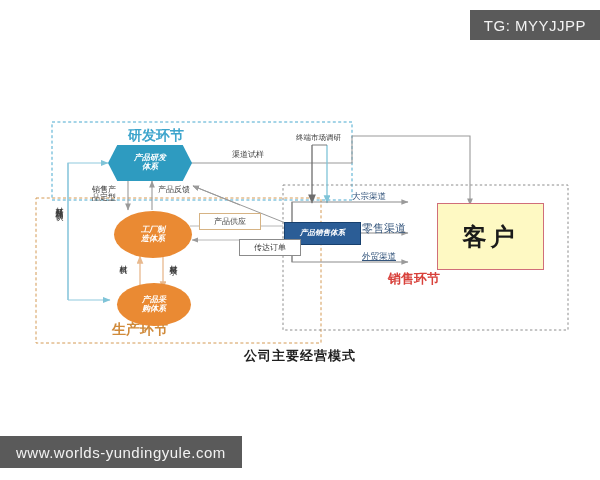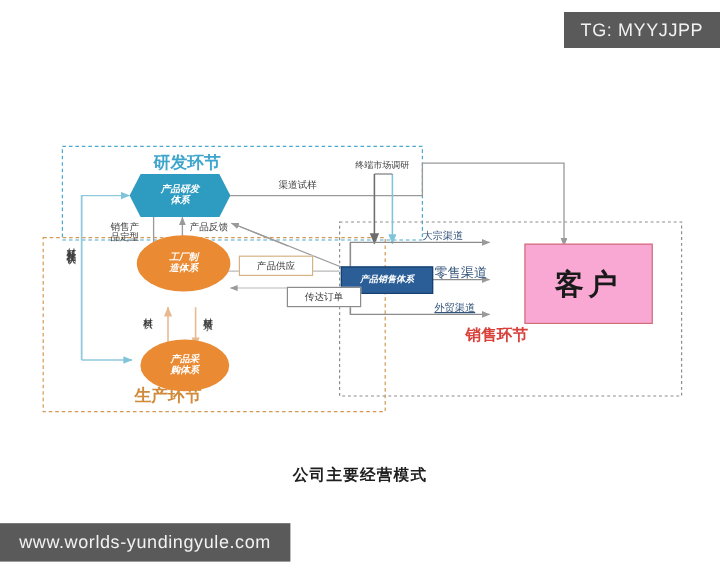--- a/index.html
+++ b/index.html
@@ -43,32 +43,32 @@
   .ellnode{background:#ea8a33;border-radius:50%;}
   .rectnode{background:#2b5d96;border:1px solid #17406e;}
 
   .boxlabel{
     position:absolute;background:#ffffff;
     display:flex;align-items:center;justify-content:center;
     text-align:center;color:#3a3a3a;
   }
 
   .custbox{
-    position:absolute;background:#f9a8d4;border:1.5px solid #d06e7a;
+    position:absolute;background:#fef9c3;border:1.5px solid #d06e7a;
     display:flex;align-items:center;justify-content:center;
   }
   .custbox span{
     font-family:"DejaVu Serif","Liberation Serif",serif;
     font-weight:bold;color:#1a1a1a;letter-spacing:4px;
   }
 
   .caption{
     position:absolute;text-align:center;font-weight:bold;
     font-family:Liberation Mono, monospace;
-    color:#1f1f1f;letter-spacing:1px;margin-top:40px;
+    color:#1f1f1f;letter-spacing:1px;
   }
   .vert{writing-mode:vertical-rl;text-orientation:upright;letter-spacing:1px;}
 </style>
 </head>
 <body>
 
 <div id="stage">
 
   <div id="diagram">
 
@@ -129,21 +129,21 @@
 
     <div class="lbl phase" style="left:112px;top:322px;font-size:14px;color:#d08a3a;">生产环节</div>
 
     <div class="lbl phase" style="left:388px;top:272px;font-size:13px;color:#d8403a;">销售环节</div>
 
     <div class="node hexnode" style="left:108px;top:145px;width:84px;height:36px;font-size:8px;">
       <span style="white-space:pre-line;">产品研发
 体系</span>
     </div>
 
-    <div class="node ellnode" style="left:114px;top:196px;width:78px;height:47px;font-size:8px;">
+    <div class="node ellnode" style="left:114px;top:211px;width:78px;height:47px;font-size:8px;">
       <span style="white-space:pre-line;">工厂制
 造体系</span>
     </div>
 
     <div class="node ellnode" style="left:117px;top:283px;width:74px;height:43px;font-size:8px;">
       <span style="white-space:pre-line;">产品采
 购体系</span>
     </div>
 
     <div class="node rectnode" style="left:284px;top:222px;width:75px;height:21px;font-size:7.5px;">

